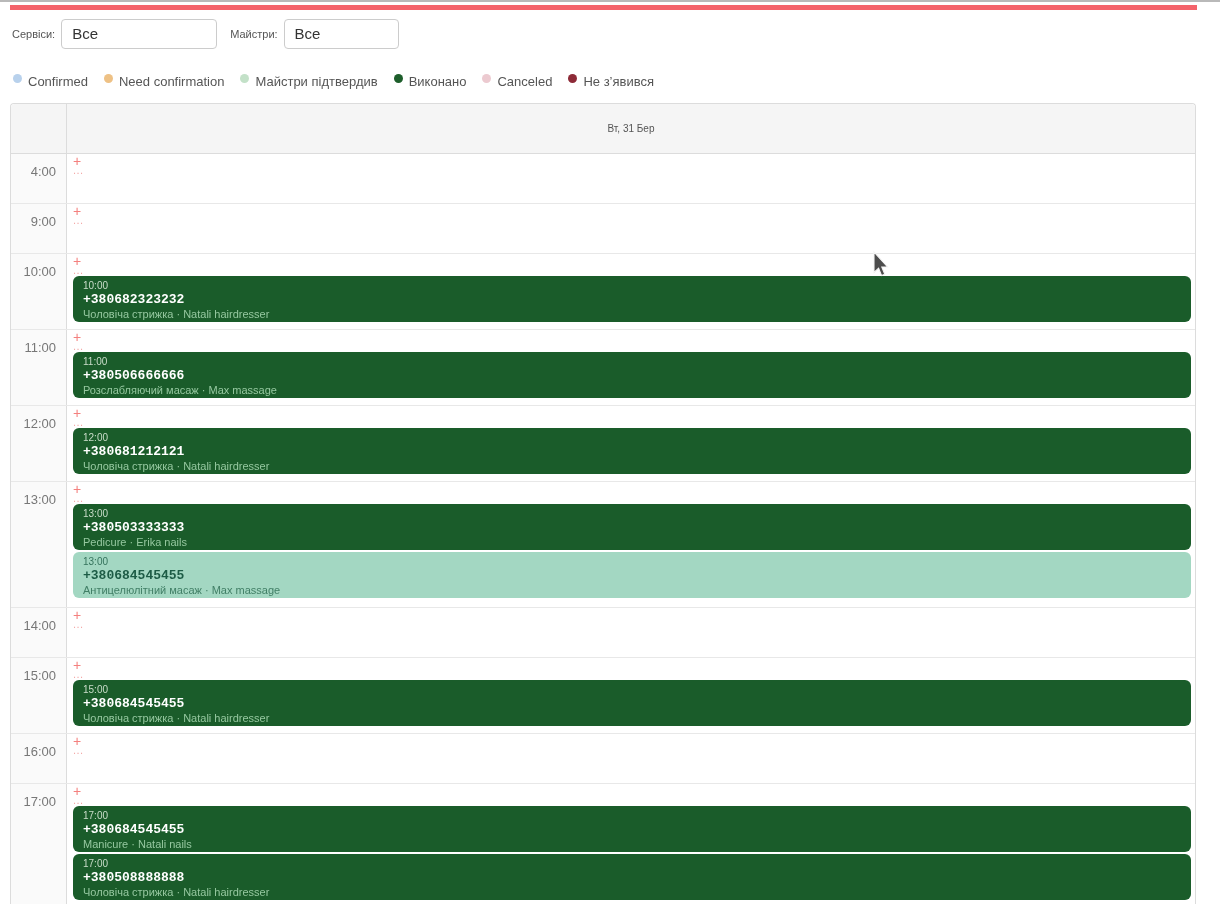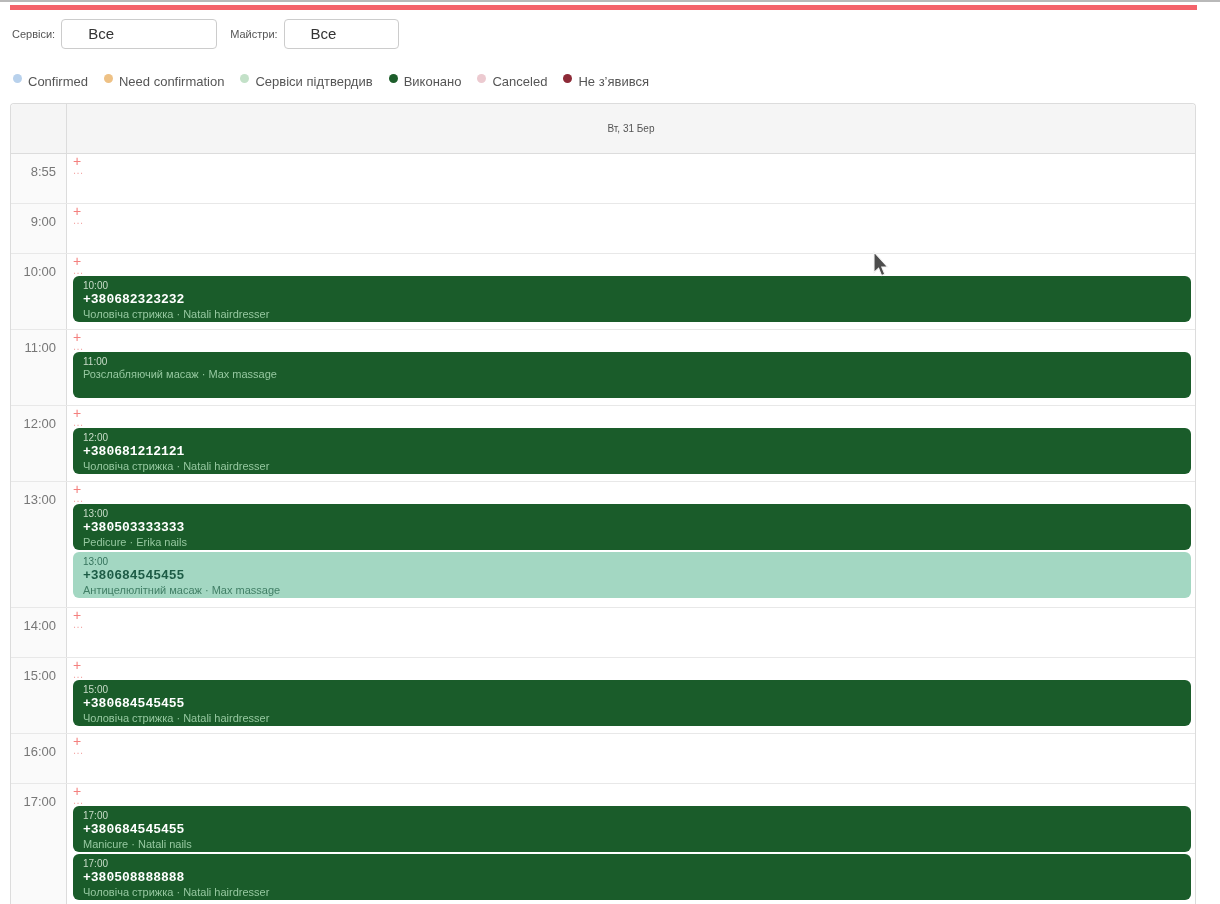--- a/index.html
+++ b/index.html
@@ -26,21 +26,21 @@
     display: flex; align-items: center;
     height: 31px;
   }
   .filter-label {
     font-size: 11px; color: #555;
     margin-right: 6px;
   }
   .filter-input {
     height: 30px;
     border: 1px solid #ccc; border-radius: 4px;
-    padding: 0 26px;
+    padding: 0 10px;
     font-size: 15px; color: #333;
     font-family: inherit;
     outline: none;
     background: #fff;
   }
   .filter-input.services { width: 156px; margin-right: 13px; }
   .filter-input.masters  { width: 115px; }
   
   .legend {
     position: absolute; top: 74px; left: 13px;
@@ -149,21 +149,21 @@
     <span class="legend-label">Confirmed</span>
   </span>
 
   <span class="legend-item">
     <span class="legend-dot" style="background: rgb(238, 193, 133);"></span>
     <span class="legend-label">Need confirmation</span>
   </span>
 
   <span class="legend-item">
     <span class="legend-dot" style="background: rgb(195, 225, 200);"></span>
-    <span class="legend-label">Сервіси підтвердив</span>
+    <span class="legend-label">Майстри підтвердив</span>
   </span>
 
   <span class="legend-item">
     <span class="legend-dot" style="background: rgb(29, 94, 43);"></span>
     <span class="legend-label">Виконано</span>
   </span>
 
   <span class="legend-item">
     <span class="legend-dot" style="background: rgb(236, 202, 208);"></span>
     <span class="legend-label">Canceled</span>
@@ -175,21 +175,21 @@
   </span>
 </div>
 
 <div class="calendar">
   <div class="cal-header">
     <div class="corner-cell"></div>
     <div class="day-header">Вт, 31 Бер</div>
   </div>
   <div id="cal-body">
   <div class="cal-row" style="height: 50px;">
-    <div class="time-cell">8:55</div>
+    <div class="time-cell">4:00</div>
     <div class="day-cell">
       <div class="cell-actions">
         <span class="add-btn">+</span>
         <span class="more-btn">...</span>
       </div>
       <div class="appt-list"></div>
     </div>
   </div>
 
   <div class="cal-row" style="height: 50px;">
@@ -223,20 +223,21 @@
   <div class="cal-row" style="height: 76px;">
     <div class="time-cell">11:00</div>
     <div class="day-cell">
       <div class="cell-actions">
         <span class="add-btn">+</span>
         <span class="more-btn">...</span>
       </div>
       <div class="appt-list">
   <div class="appt done">
     <div class="appt-time">11:00</div>
+    <div class="appt-phone">+380506666666</div>
     <div class="appt-service">Розслабляючий масаж · Max massage</div>
   </div>
 </div>
     </div>
   </div>
 
   <div class="cal-row" style="height: 76px;">
     <div class="time-cell">12:00</div>
     <div class="day-cell">
       <div class="cell-actions">

